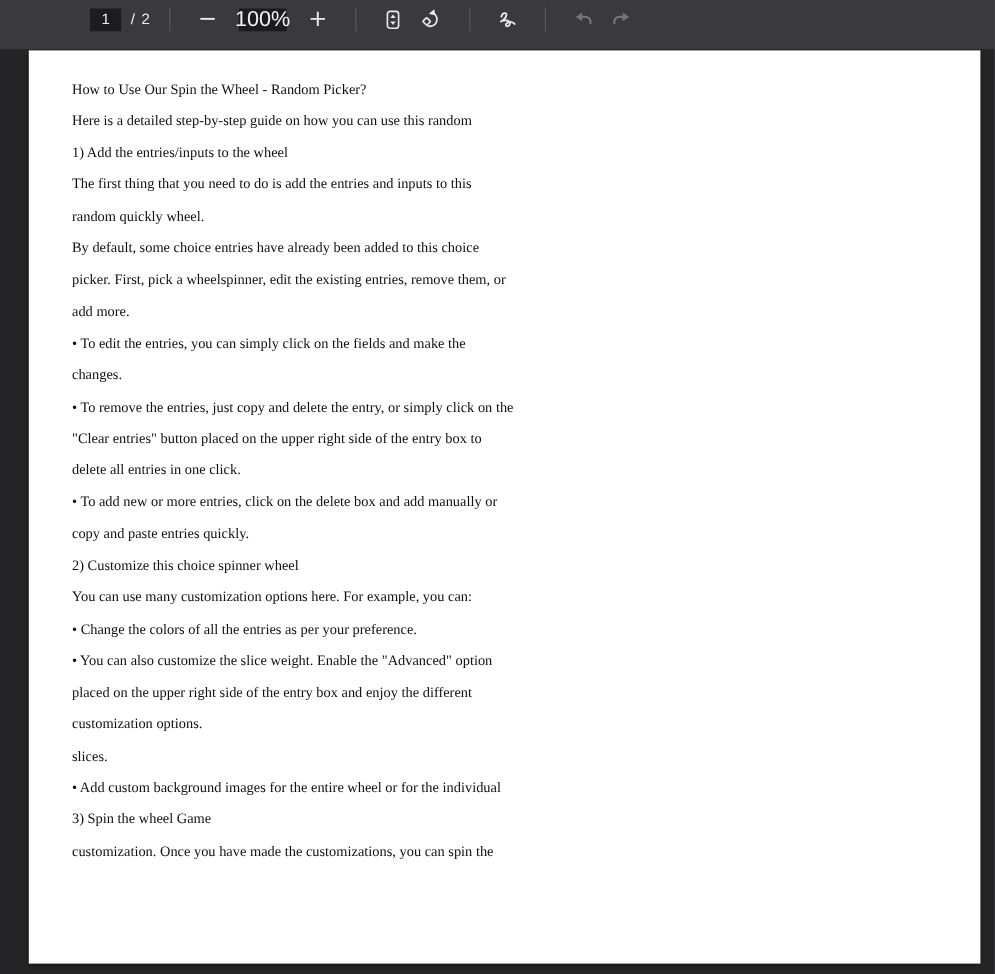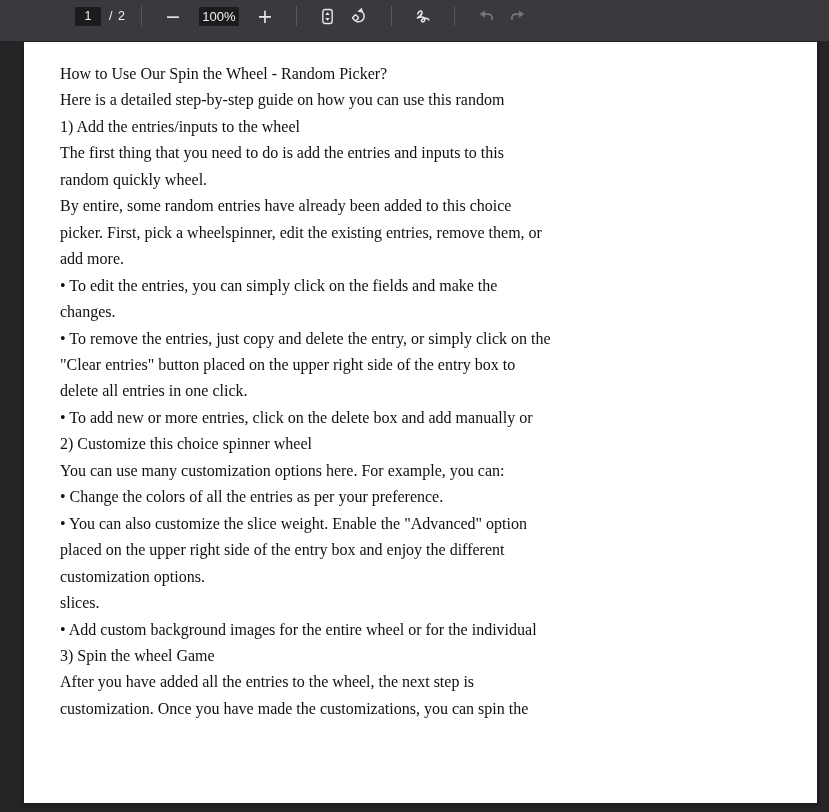--- a/index.html
+++ b/index.html
@@ -51,40 +51,40 @@
     background:transparent;border:none;padding:0;border-radius:50%;
     color:var(--icon);cursor:pointer;
   }
   .tb-btn.disabled{color:var(--icon-disabled);cursor:default;}
   .glyph{
     font-size:19px;line-height:1;color:var(--icon);
     font-family:"DejaVu Sans", sans-serif;
   }
   .zoom-box{
     width:40px;height:19px;background:var(--field-bg);border-radius:1px;
-    color:var(--toolbar-text);font-size:13px;
+    color:var(--toolbar-text);font-size:18px;
     display:flex;align-items:center;justify-content:center;
     margin:0 10px;
   }
   .icon-wrap{display:flex;align-items:center;justify-content:center;}
   
   .canvas{
     position:absolute;top:41px;left:0;right:0;bottom:0;
     background:var(--canvas-bg);overflow:hidden;
   }
   .page{
     position:absolute;left:24px;top:1px;width:793px;height:761px;
     background:var(--page-bg);
     box-shadow:0 1px 5px rgba(0,0,0,0.45);
     box-sizing:border-box;
   }
   .textblock{
     padding:19px 0 0 36px;
     font-family:"Liberation Serif", serif;
-    font-size:16px;line-height:26.45px;
+    font-size:12px;line-height:26.45px;
     color:var(--page-text);
   }
   .line{white-space:pre;}
 </style>
 </head>
 <body>
 
 <div class="toolbar">
   <div class="toolbar-row">
 
@@ -162,35 +162,35 @@
 </div>
 
 <div class="canvas">
   <div class="page">
     <div class="textblock">
         <div class="line">How to Use Our Spin the Wheel - Random Picker?</div>
         <div class="line">Here is a detailed step-by-step guide on how you can use this random</div>
         <div class="line">1) Add the entries/inputs to the wheel</div>
         <div class="line">The first thing that you need to do is add the entries and inputs to this</div>
         <div class="line">random quickly wheel.</div>
-        <div class="line">By entire, some random entries have already been added to this choice</div>
+        <div class="line">By default, some choice entries have already been added to this choice</div>
         <div class="line">picker. First, pick a wheelspinner, edit the existing entries, remove them, or</div>
         <div class="line">add more.</div>
         <div class="line">• To edit the entries, you can simply click on the fields and make the</div>
         <div class="line">changes.</div>
         <div class="line">• To remove the entries, just copy and delete the entry, or simply click on the</div>
         <div class="line">"Clear entries" button placed on the upper right side of the entry box to</div>
         <div class="line">delete all entries in one click.</div>
         <div class="line">• To add new or more entries, click on the delete box and add manually or</div>
+        <div class="line">copy and paste entries quickly.</div>
         <div class="line">2) Customize this choice spinner wheel</div>
         <div class="line">You can use many customization options here. For example, you can:</div>
         <div class="line">• Change the colors of all the entries as per your preference.</div>
         <div class="line">• You can also customize the slice weight. Enable the "Advanced" option</div>
         <div class="line">placed on the upper right side of the entry box and enjoy the different</div>
         <div class="line">customization options.</div>
         <div class="line">slices.</div>
         <div class="line">• Add custom background images for the entire wheel or for the individual</div>
         <div class="line">3) Spin the wheel Game</div>
-        <div class="line">After you have added all the entries to the wheel, the next step is</div>
         <div class="line">customization. Once you have made the customizations, you can spin the</div>
       </div>
   </div>
 </div>
 
 </body></html>

